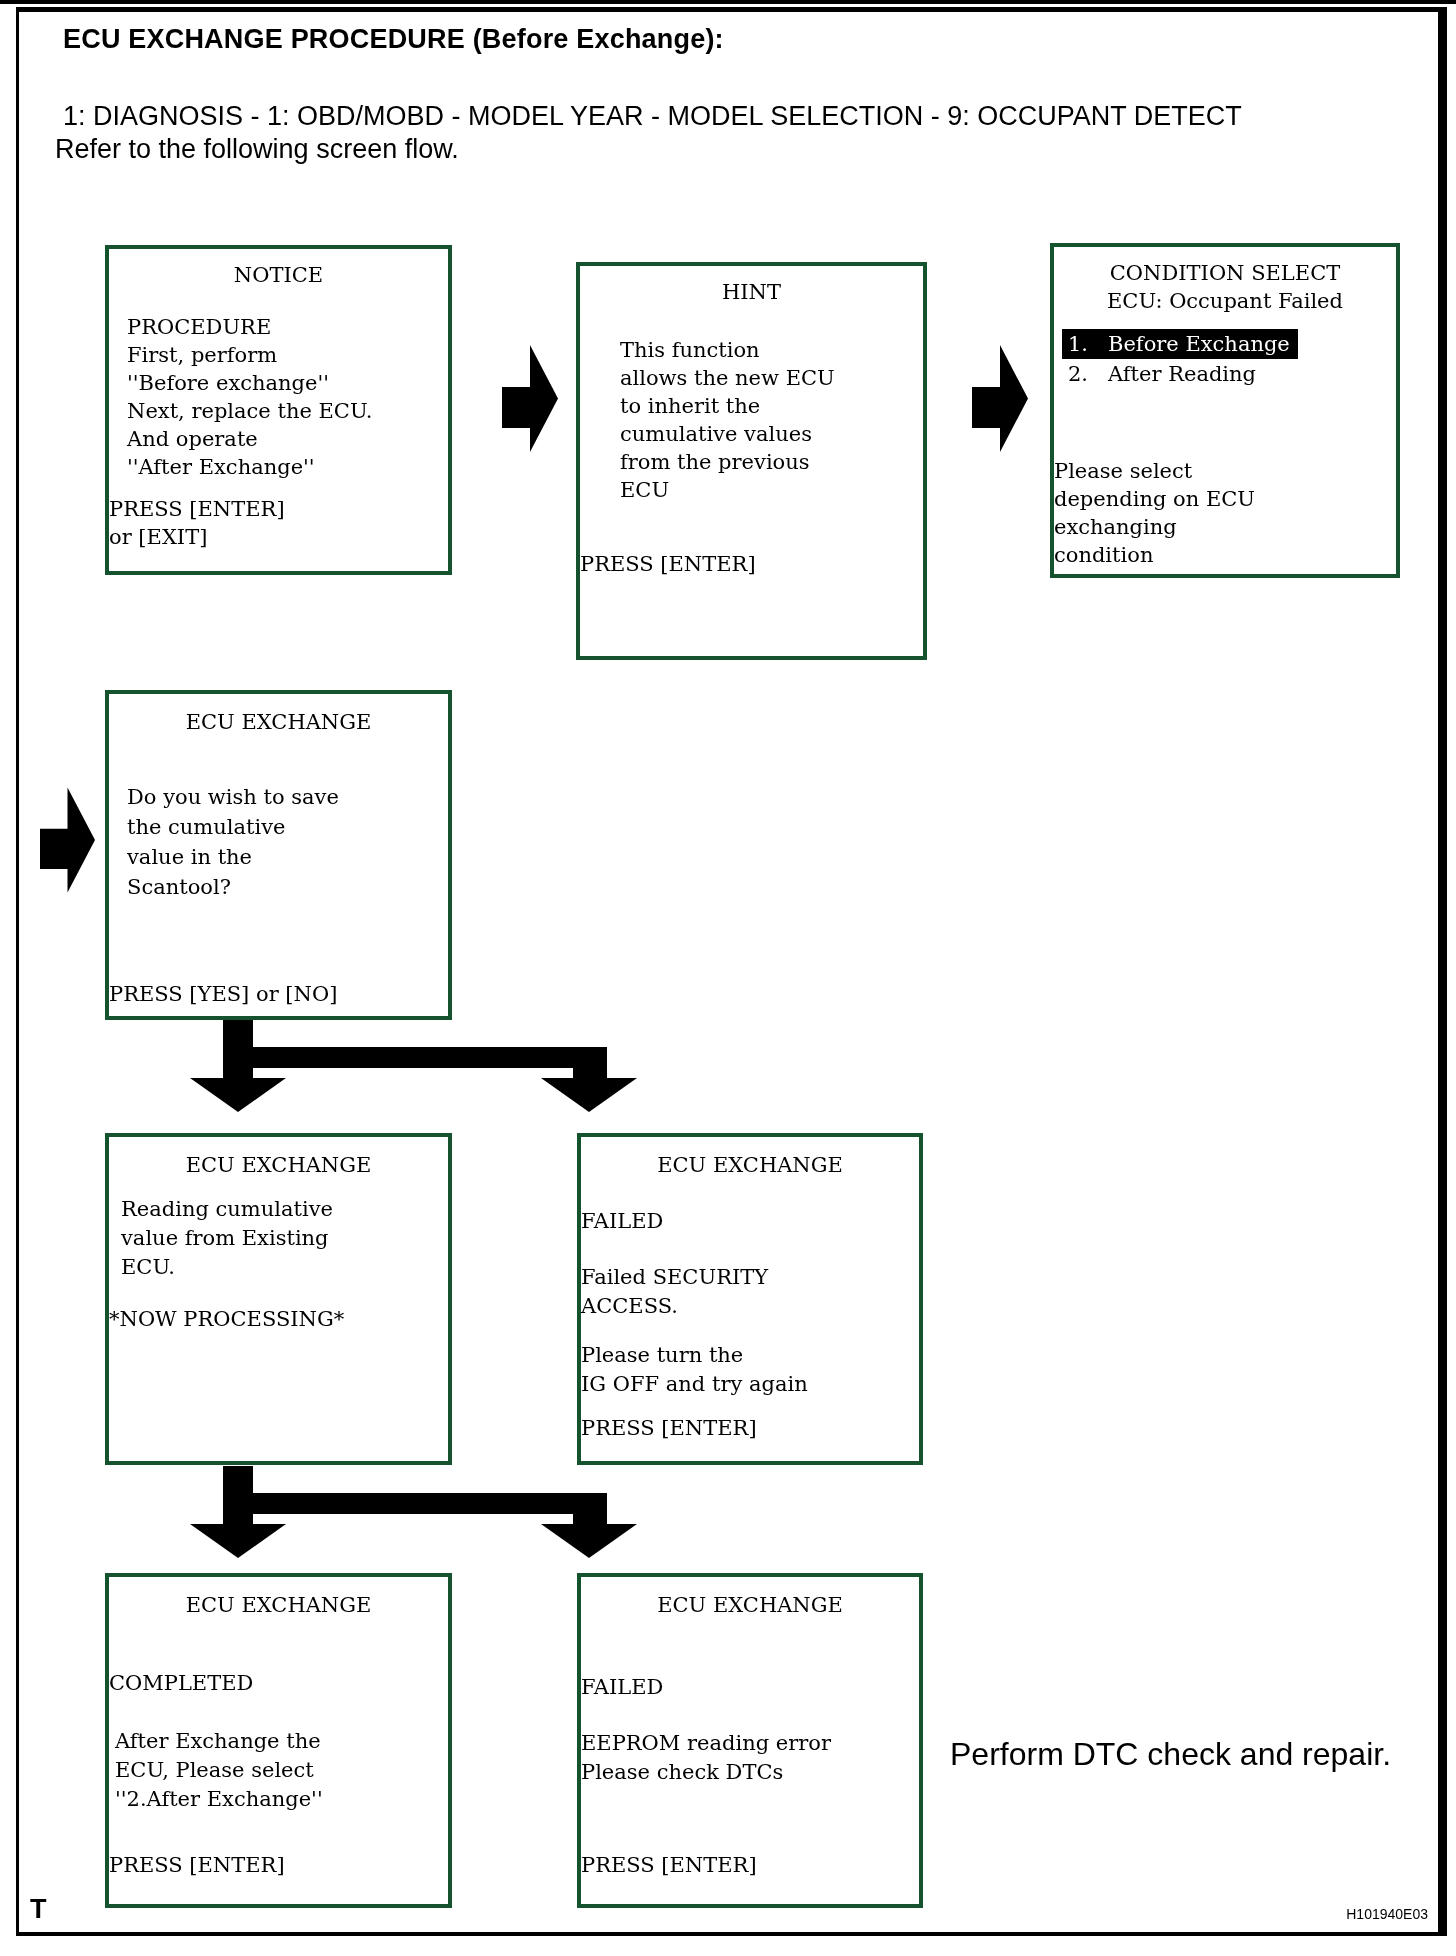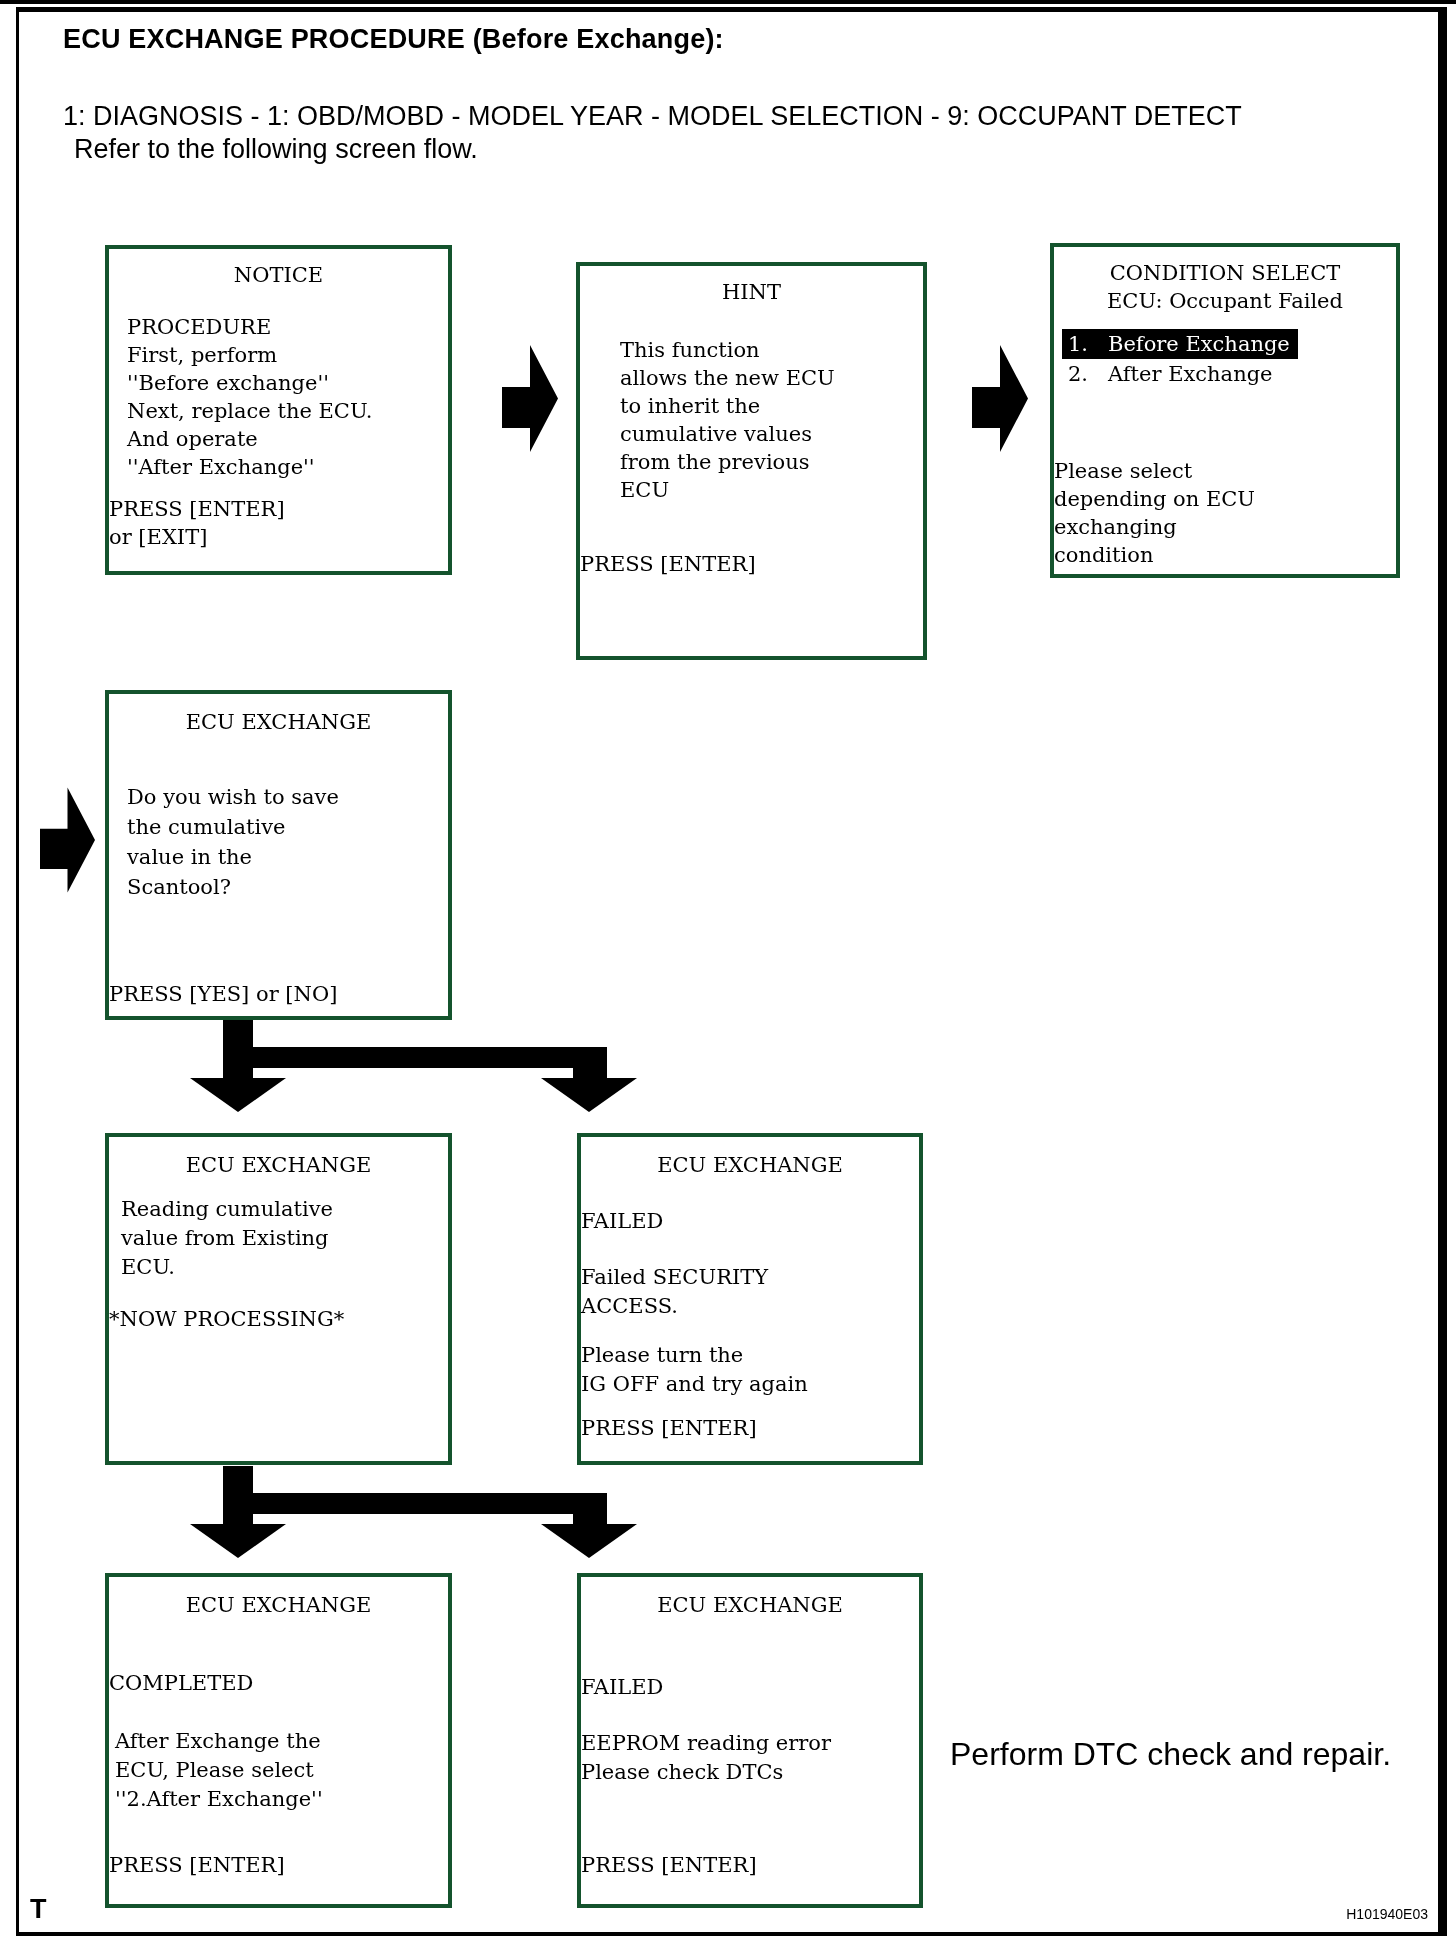--- a/index.html
+++ b/index.html
@@ -3,21 +3,21 @@
 <meta charset="utf-8">
 <style>
   html,body{margin:0;padding:0;background:#fff;}
   .page{position:relative;width:1456px;height:1956px;background:#ffffff;overflow:hidden;
         font-family:"Liberation Sans", sans-serif;color:#000;}
   .top-strip{position:absolute;left:0;top:0;width:1456px;height:4px;background:#000;}
   .frame{position:absolute;left:16px;top:7px;width:1431px;height:1929px;box-sizing:border-box;
          border-top:5px solid #000;border-left:3px solid #000;border-right:9px solid #000;border-bottom:4px solid #000;}
   .title{position:absolute;left:63px;top:24px;font-size:27px;font-weight:bold;letter-spacing:0.2px;}
   .crumb{position:absolute;left:63px;top:101px;font-size:27px;}
-  .note{position:absolute;left:74px;top:134px;font-size:27px;}
+  .note{position:absolute;left:55px;top:134px;font-size:27px;}
   .screen{position:absolute;box-sizing:border-box;border:4px solid #14532d;background:#fff;
           font-family:"DejaVu Serif", serif;font-size:21px;line-height:28px;}
   .s-title{position:absolute;left:0;width:100%;text-align:center;}
   .s-block{position:absolute;}
   .pre{white-space:pre-line;}
   .ctr{left:0;width:100%;text-align:left;}
   .menu{position:absolute;left:8px;top:82px;right:8px;}
   .menu-item{display:flex;align-items:center;height:30px;padding:0 8px 0 6px;width:-moz-fit-content;width:fit-content;}
   .menu-item .num{display:inline-block;width:40px;}
   .menu-item.selected{background:#000;color:#fff;}
@@ -63,21 +63,21 @@
   <div class="screen" style="left:1050px;top:243px;width:350px;height:335px;">
     <div class="s-title" style="top:12px;">CONDITION SELECT</div>
     <div class="s-title" style="top:40px;">ECU: Occupant Failed</div>
     <div class="menu">
       <div class="menu-item selected">
         <span class="num">1.</span>
         <span>Before Exchange</span>
       </div>
       <div class="menu-item">
         <span class="num">2.</span>
-        <span>After Exchange</span>
+        <span>After Reading</span>
       </div>
     </div>
     <div class="s-block pre ctr" style="top:210px;">Please select
 depending on ECU
 exchanging
 condition</div>
   </div>
 
   <div class="screen" style="left:105px;top:690px;width:347px;height:330px;">
     <div class="s-title" style="top:14px;">ECU EXCHANGE</div>

